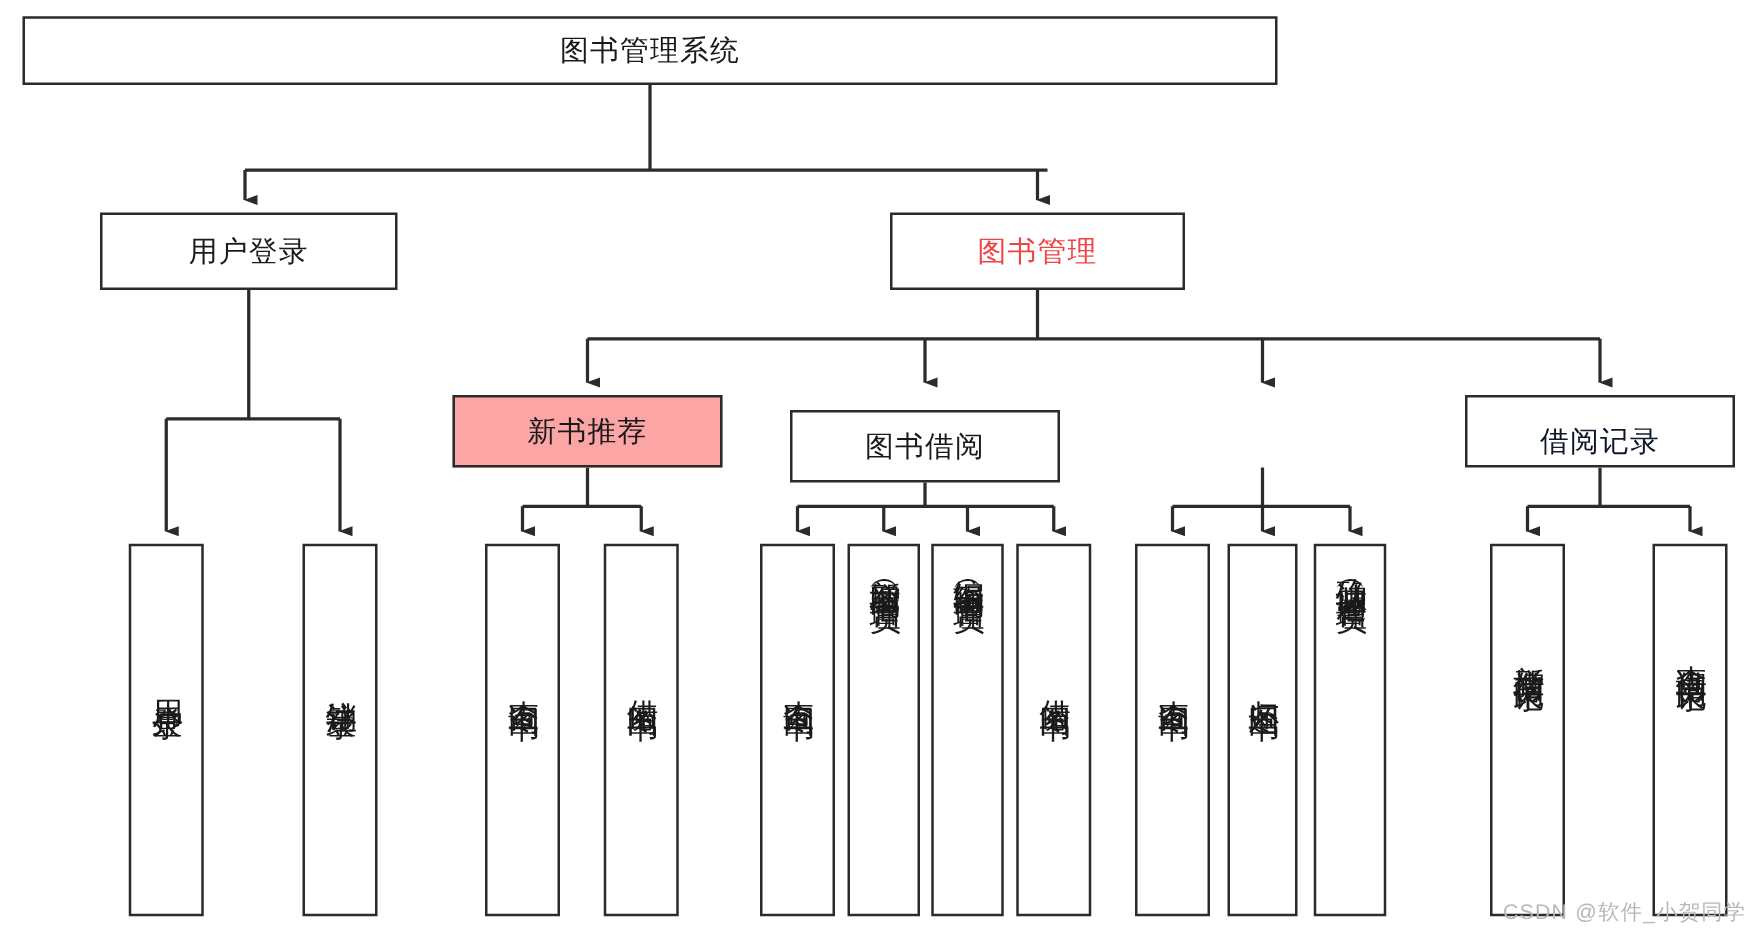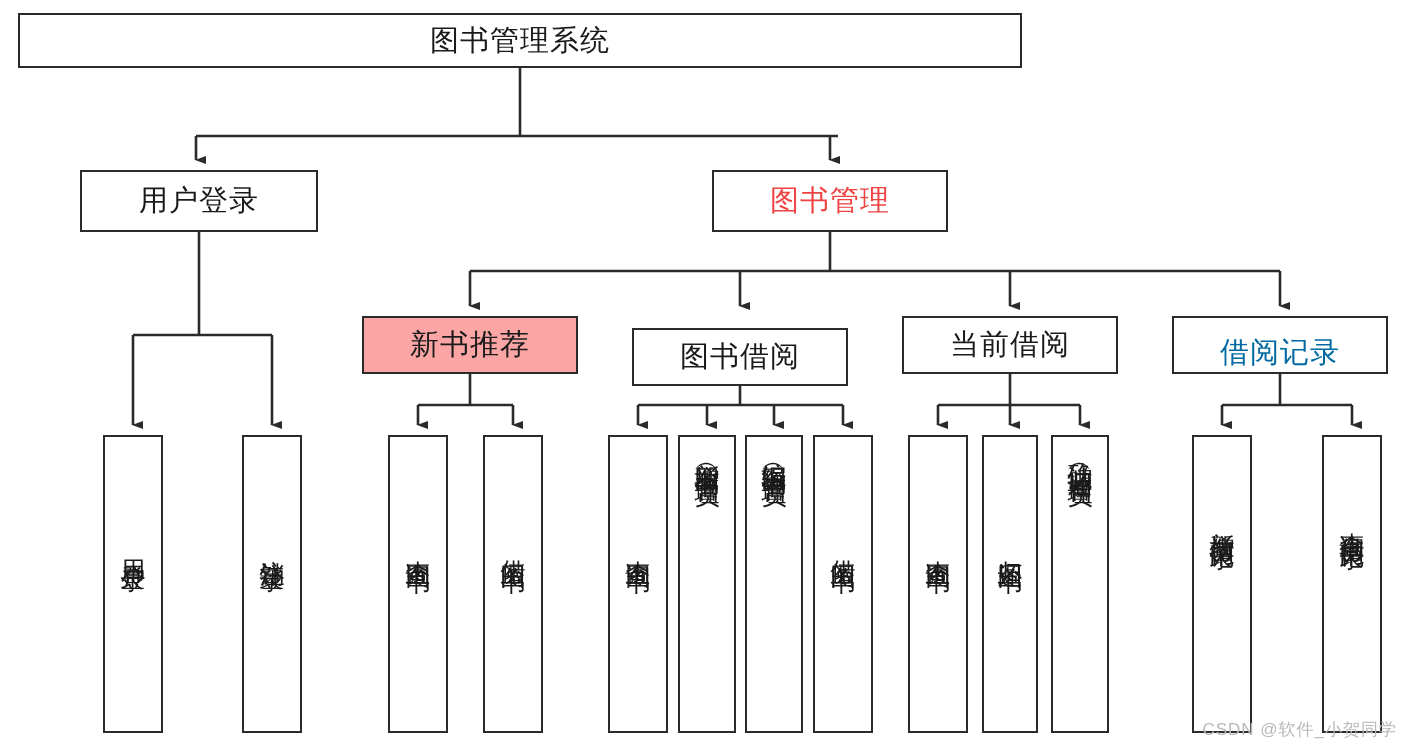--- a/index.html
+++ b/index.html
@@ -4,21 +4,21 @@
 <style>
   html,body{margin:0;padding:0;background:#ffffff;}
   body{width:1405px;height:747px;overflow:hidden;
        font-family:"Liberation Sans","DejaVu Sans",sans-serif;}
   #diagram-root{position:relative;width:1405px;height:747px;background:#fff;}
   svg#connectors{position:absolute;left:0;top:0;width:1405px;height:747px;}
   .node-box{position:absolute;box-sizing:border-box;background:#ffffff;
             border:2.5px solid #2b2b2b;display:flex;align-items:center;
             justify-content:center;}
   .node-label{color:#1a1a1a;line-height:1.08;text-align:center;white-space:pre;}
-  .h-node .node-label{font-size:29px;letter-spacing:1px;}
+  .h-node .node-label{font-size:23px;letter-spacing:1px;}
   .v-node{align-items:flex-start;}
   .v-node .node-label{writing-mode:vertical-rl;text-orientation:upright;
        font-size:25px;letter-spacing:3px;display:block;margin:0 auto;}
   .v-node.align-top{align-items:flex-start;}
   #watermark{position:absolute;right:8px;bottom:6px;font-size:17px;
        color:#b8b8b8;letter-spacing:1px;white-space:pre;}
 </style>
 </head>
 <body style="background: rgb(255, 255, 255);">
 
@@ -84,25 +84,22 @@
   <div class="node-box h-node" style="left: 712px; top: 170px; width: 236px; height: 62px; border-color: rgb(43, 43, 43); background: rgb(255, 255, 255);">
     <span class="node-label" style="color: #ef4444;">图书管理</span>
   </div>
 
   <div class="node-box h-node" style="left: 362px; top: 316px; width: 216px; height: 58px; border-color: rgb(43, 43, 43); background: #fca5a5;">
     <span class="node-label" style="color: rgb(26, 26, 26);">新书推荐</span>
   </div>
   <div class="node-box h-node" style="left: 632px; top: 328px; width: 216px; height: 58px; border-color: rgb(43, 43, 43); background: rgb(255, 255, 255);">
     <span class="node-label" style="color: rgb(26, 26, 26);">图书借阅</span>
   </div>
-  <div class="node-box h-node" style="left: 902px; top: 316px; width: 216px; height: 58px; border-color: rgb(43, 43, 43); background: rgb(255, 255, 255);">
-    <span class="node-label" style="color: rgb(26, 26, 26);">当前借阅</span>
-  </div>
   <div class="node-box h-node" style="left: 1172px; top: 316px; width: 216px; height: 58px; border-color: rgb(43, 43, 43); background: rgb(255, 255, 255);">
-    <span class="node-label" style="color: #0369a1; margin-top: 16px;">借阅记录</span>
+    <span class="node-label" style="color: #0f172a; margin-top: 16px;">借阅记录</span>
   </div>
 
   <div class="node-box v-node align-top" style="left: 103px; top: 435px; width: 60px; height: 298px; padding-top: 103px; border-color: rgb(43, 43, 43); background: rgb(255, 255, 255);">
     <span class="node-label" style="color: rgb(26, 26, 26);">用户登录</span>
     </div>
   <div class="node-box v-node align-top" style="left: 242px; top: 435px; width: 60px; height: 298px; padding-top: 103px; border-color: rgb(43, 43, 43); background: rgb(255, 255, 255);">
     <span class="node-label" style="color: rgb(26, 26, 26);">注销登录</span>
     </div>
   <div class="node-box v-node align-top" style="left: 388px; top: 435px; width: 60px; height: 298px; padding-top: 103px; border-color: rgb(43, 43, 43); background: rgb(255, 255, 255);">
     <span class="node-label" style="color: rgb(26, 26, 26);">查询图书</span>

